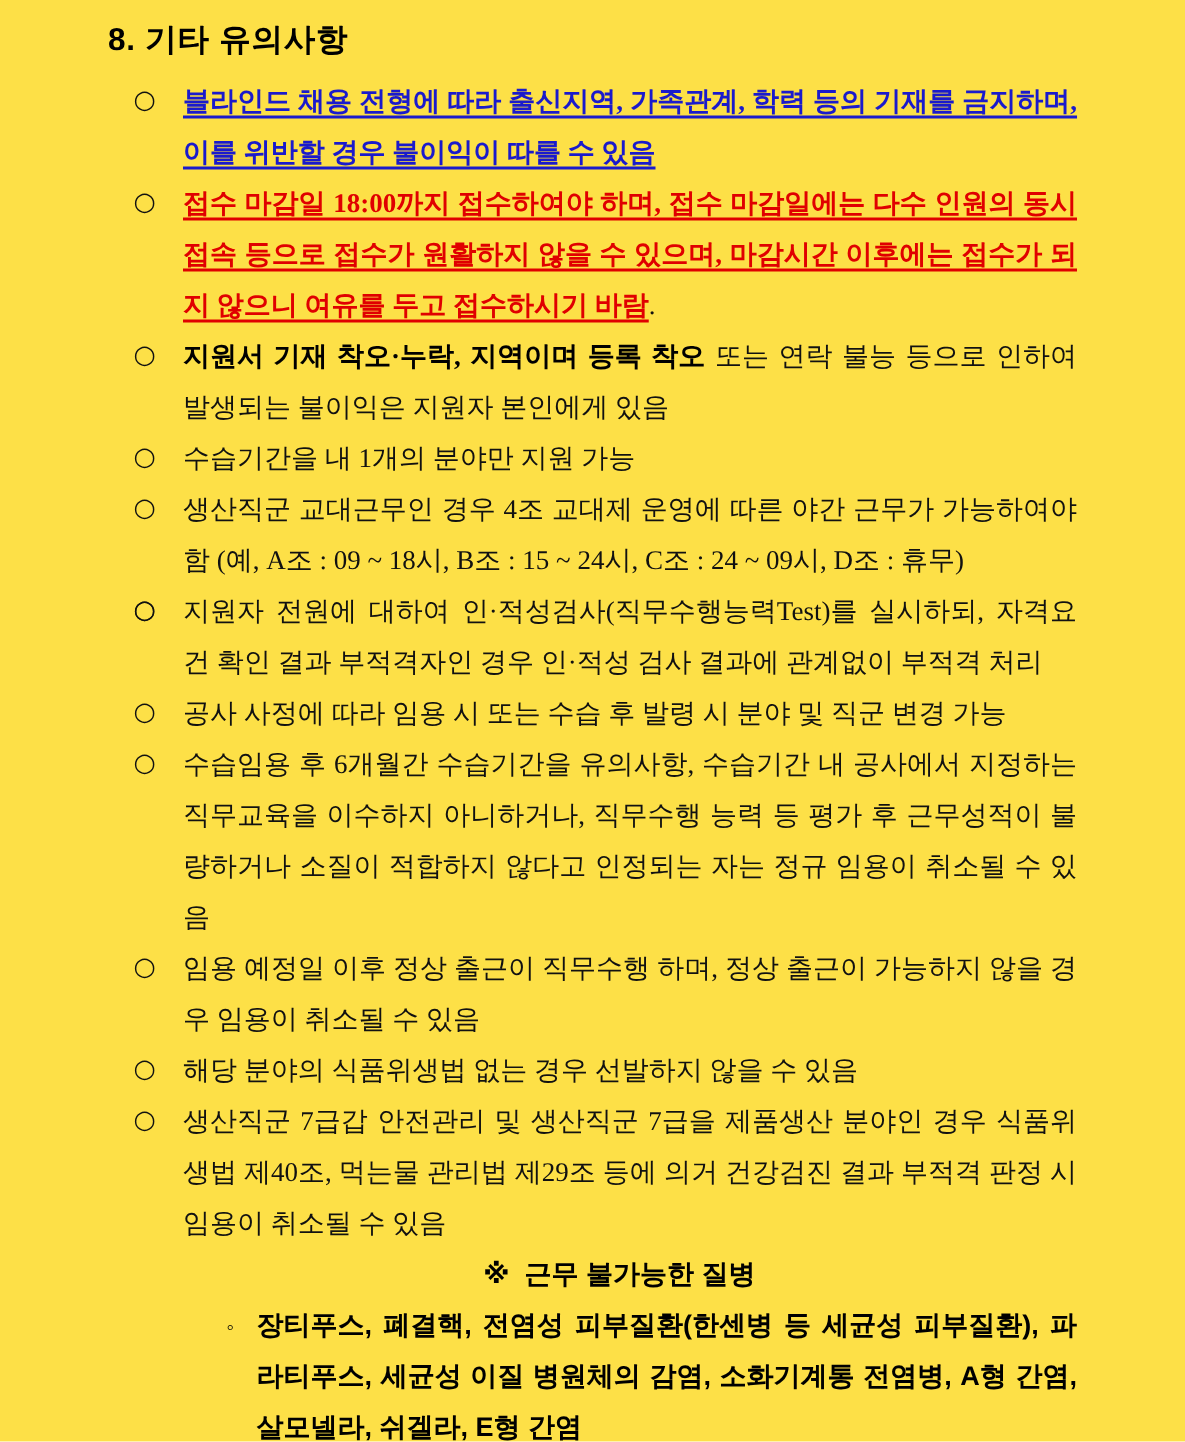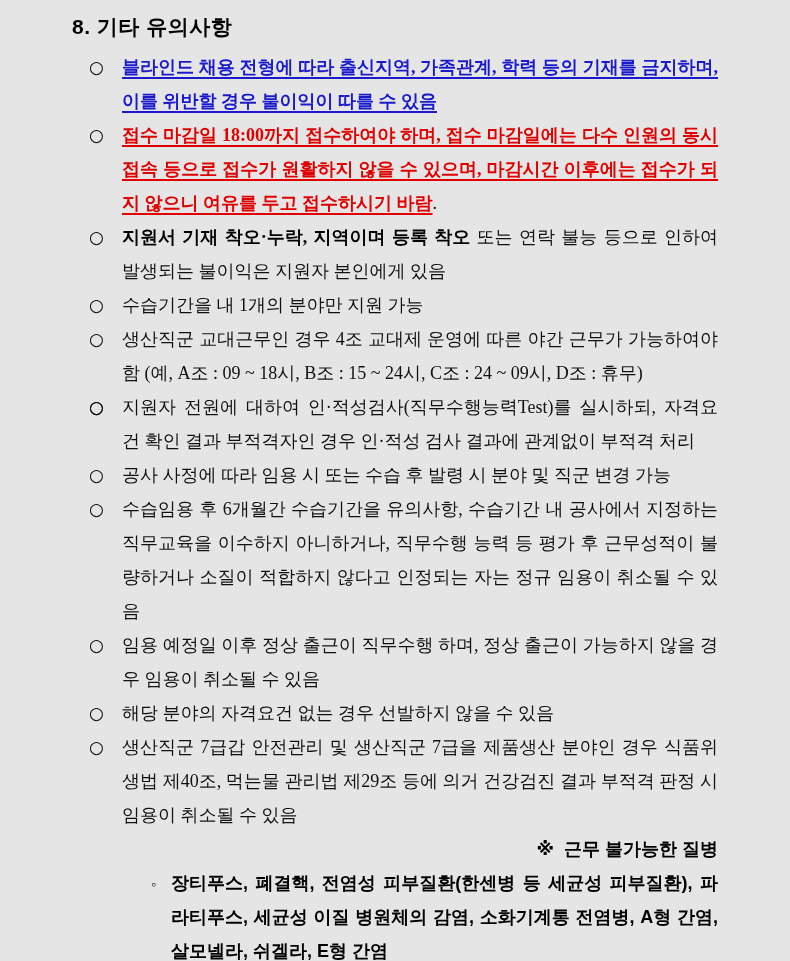--- a/index.html
+++ b/index.html
@@ -1,21 +1,21 @@
 <!DOCTYPE html>
 <html lang="ko" style="--accent-blue: #1a1acc; --accent-red: #e00000;"><head>
 <meta charset="utf-8">
 <style>
   html,body { margin:0; padding:0; background:#ffffff; }
   .page {
     position:relative;
     width:790px; height:961px;
     box-sizing:border-box;
     padding:12px 72px 0 72px;
-    background:#e5e5e5;
+    background:#fde047;
     overflow:hidden;
     font-family:"Liberation Serif","DejaVu Serif",serif;
     font-size:18px;
     color:#111111;
   }
   .title {
     font-family:"Liberation Sans","DejaVu Sans",sans-serif;
     font-weight:bold;
     font-size:21px;
     line-height:30px;
@@ -49,21 +49,21 @@
     text-underline-offset:4px;
   }
   .blue { color:var(--accent-blue,#1a1acc); }
   .red  { color:var(--accent-red,#e00000); }
   .note {
     margin-left:20px;
     line-height:34px;
     font-family:"Liberation Sans","DejaVu Sans",sans-serif;
     font-weight:bold;
     color:#000000;
-    text-align:right;
+    text-align:center;
   }
   .note .refmark { margin-right:10px; }
   .subnote {
     position:relative;
     margin-left:61px;
     padding-left:22px;
     line-height:34px;
     text-align:justify;
     font-family:"Liberation Sans","DejaVu Sans",sans-serif;
     font-weight:bold;
@@ -128,21 +128,21 @@
       <span>수습임용 후 6개월간 수습기간을 유의사항, 수습기간 내 공사에서 지정하는 직무교육을 이수하지 아니하거나, 직무수행 능력 등 평가 후 근무성적이 불량하거나 소질이 적합하지 않다고 인정되는 자는 정규 임용이 취소될 수 있음</span>
     </div>
 
     <div class="item">
       <span class="bullet">○</span>
       <span>임용 예정일 이후 정상 출근이 직무수행 하며, 정상 출근이 가능하지 않을 경우 임용이 취소될 수 있음</span>
     </div>
 
     <div class="item">
       <span class="bullet">○</span>
-      <span>해당 분야의 자격요건 없는 경우 선발하지 않을 수 있음</span>
+      <span>해당 분야의 식품위생법 없는 경우 선발하지 않을 수 있음</span>
     </div>
 
     <div class="item">
       <span class="bullet">○</span>
       <span>생산직군 7급갑 안전관리 및 생산직군 7급을 제품생산 분야인 경우 식품위생법 제40조, 먹는물 관리법 제29조 등에 의거 건강검진 결과 부적격 판정 시 임용이 취소될 수 있음</span>
     </div>
 
     <div class="note">
       <span class="refmark">※</span><span>근무 불가능한 질병</span>
     </div>

